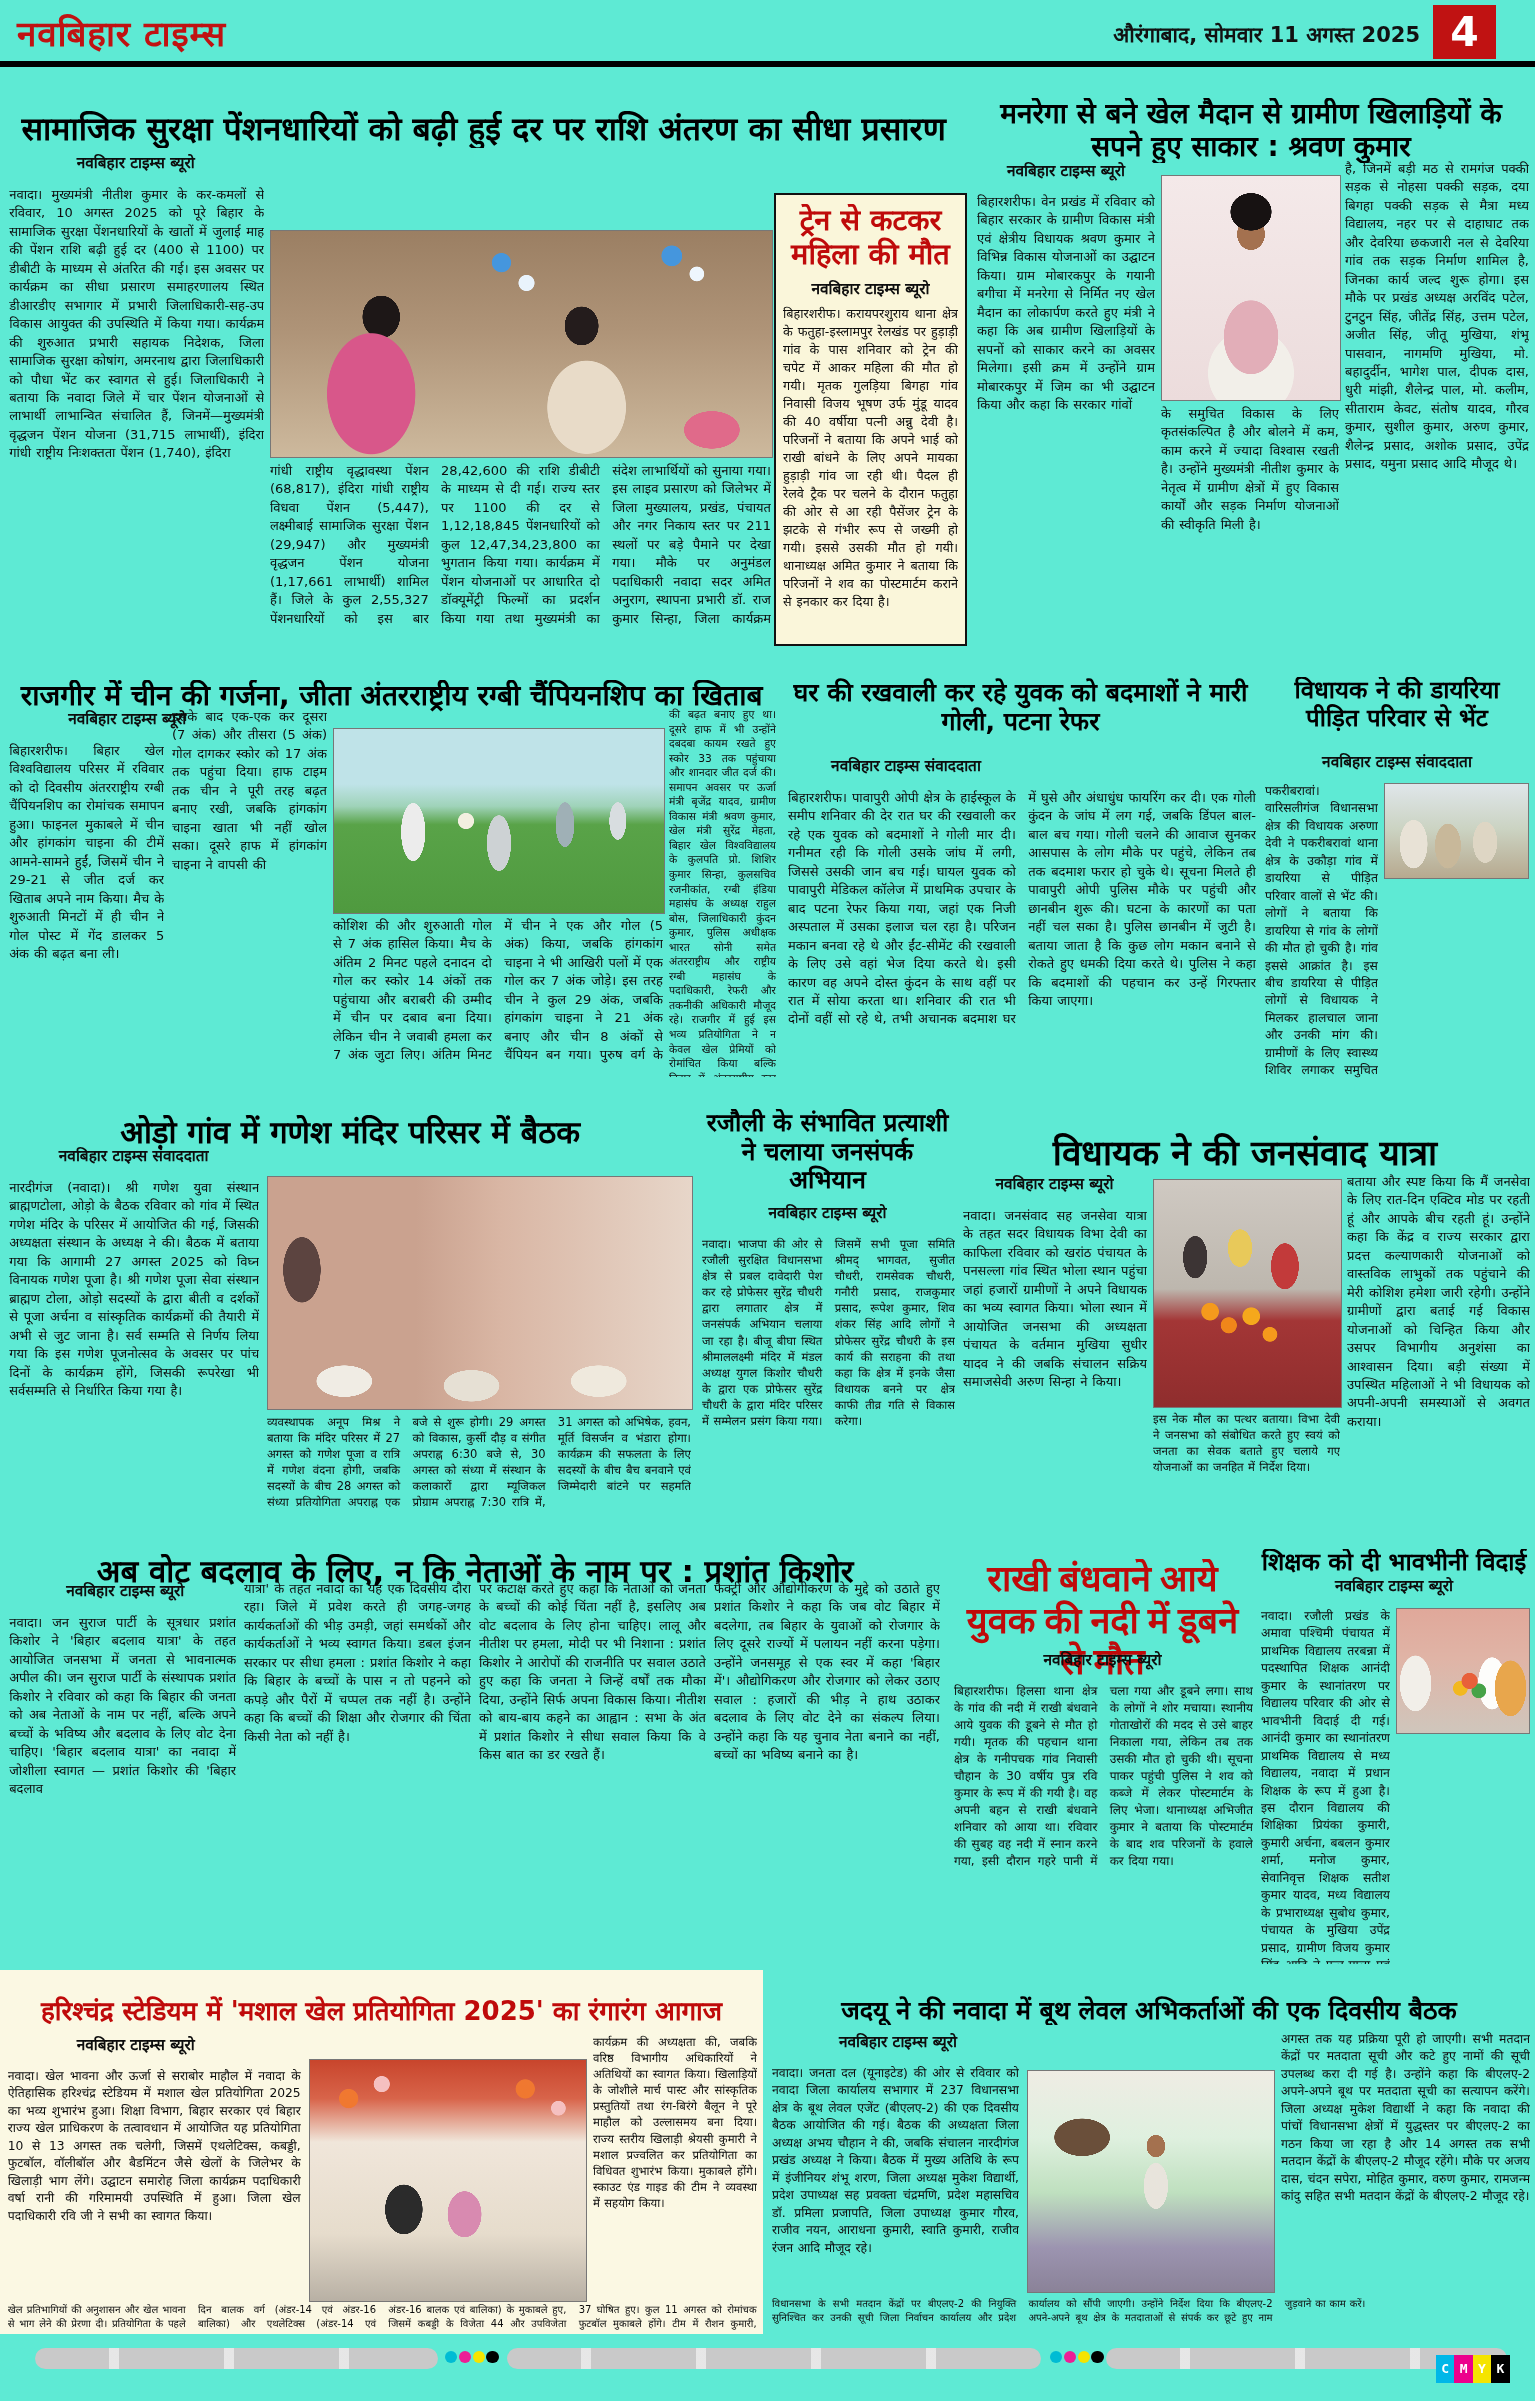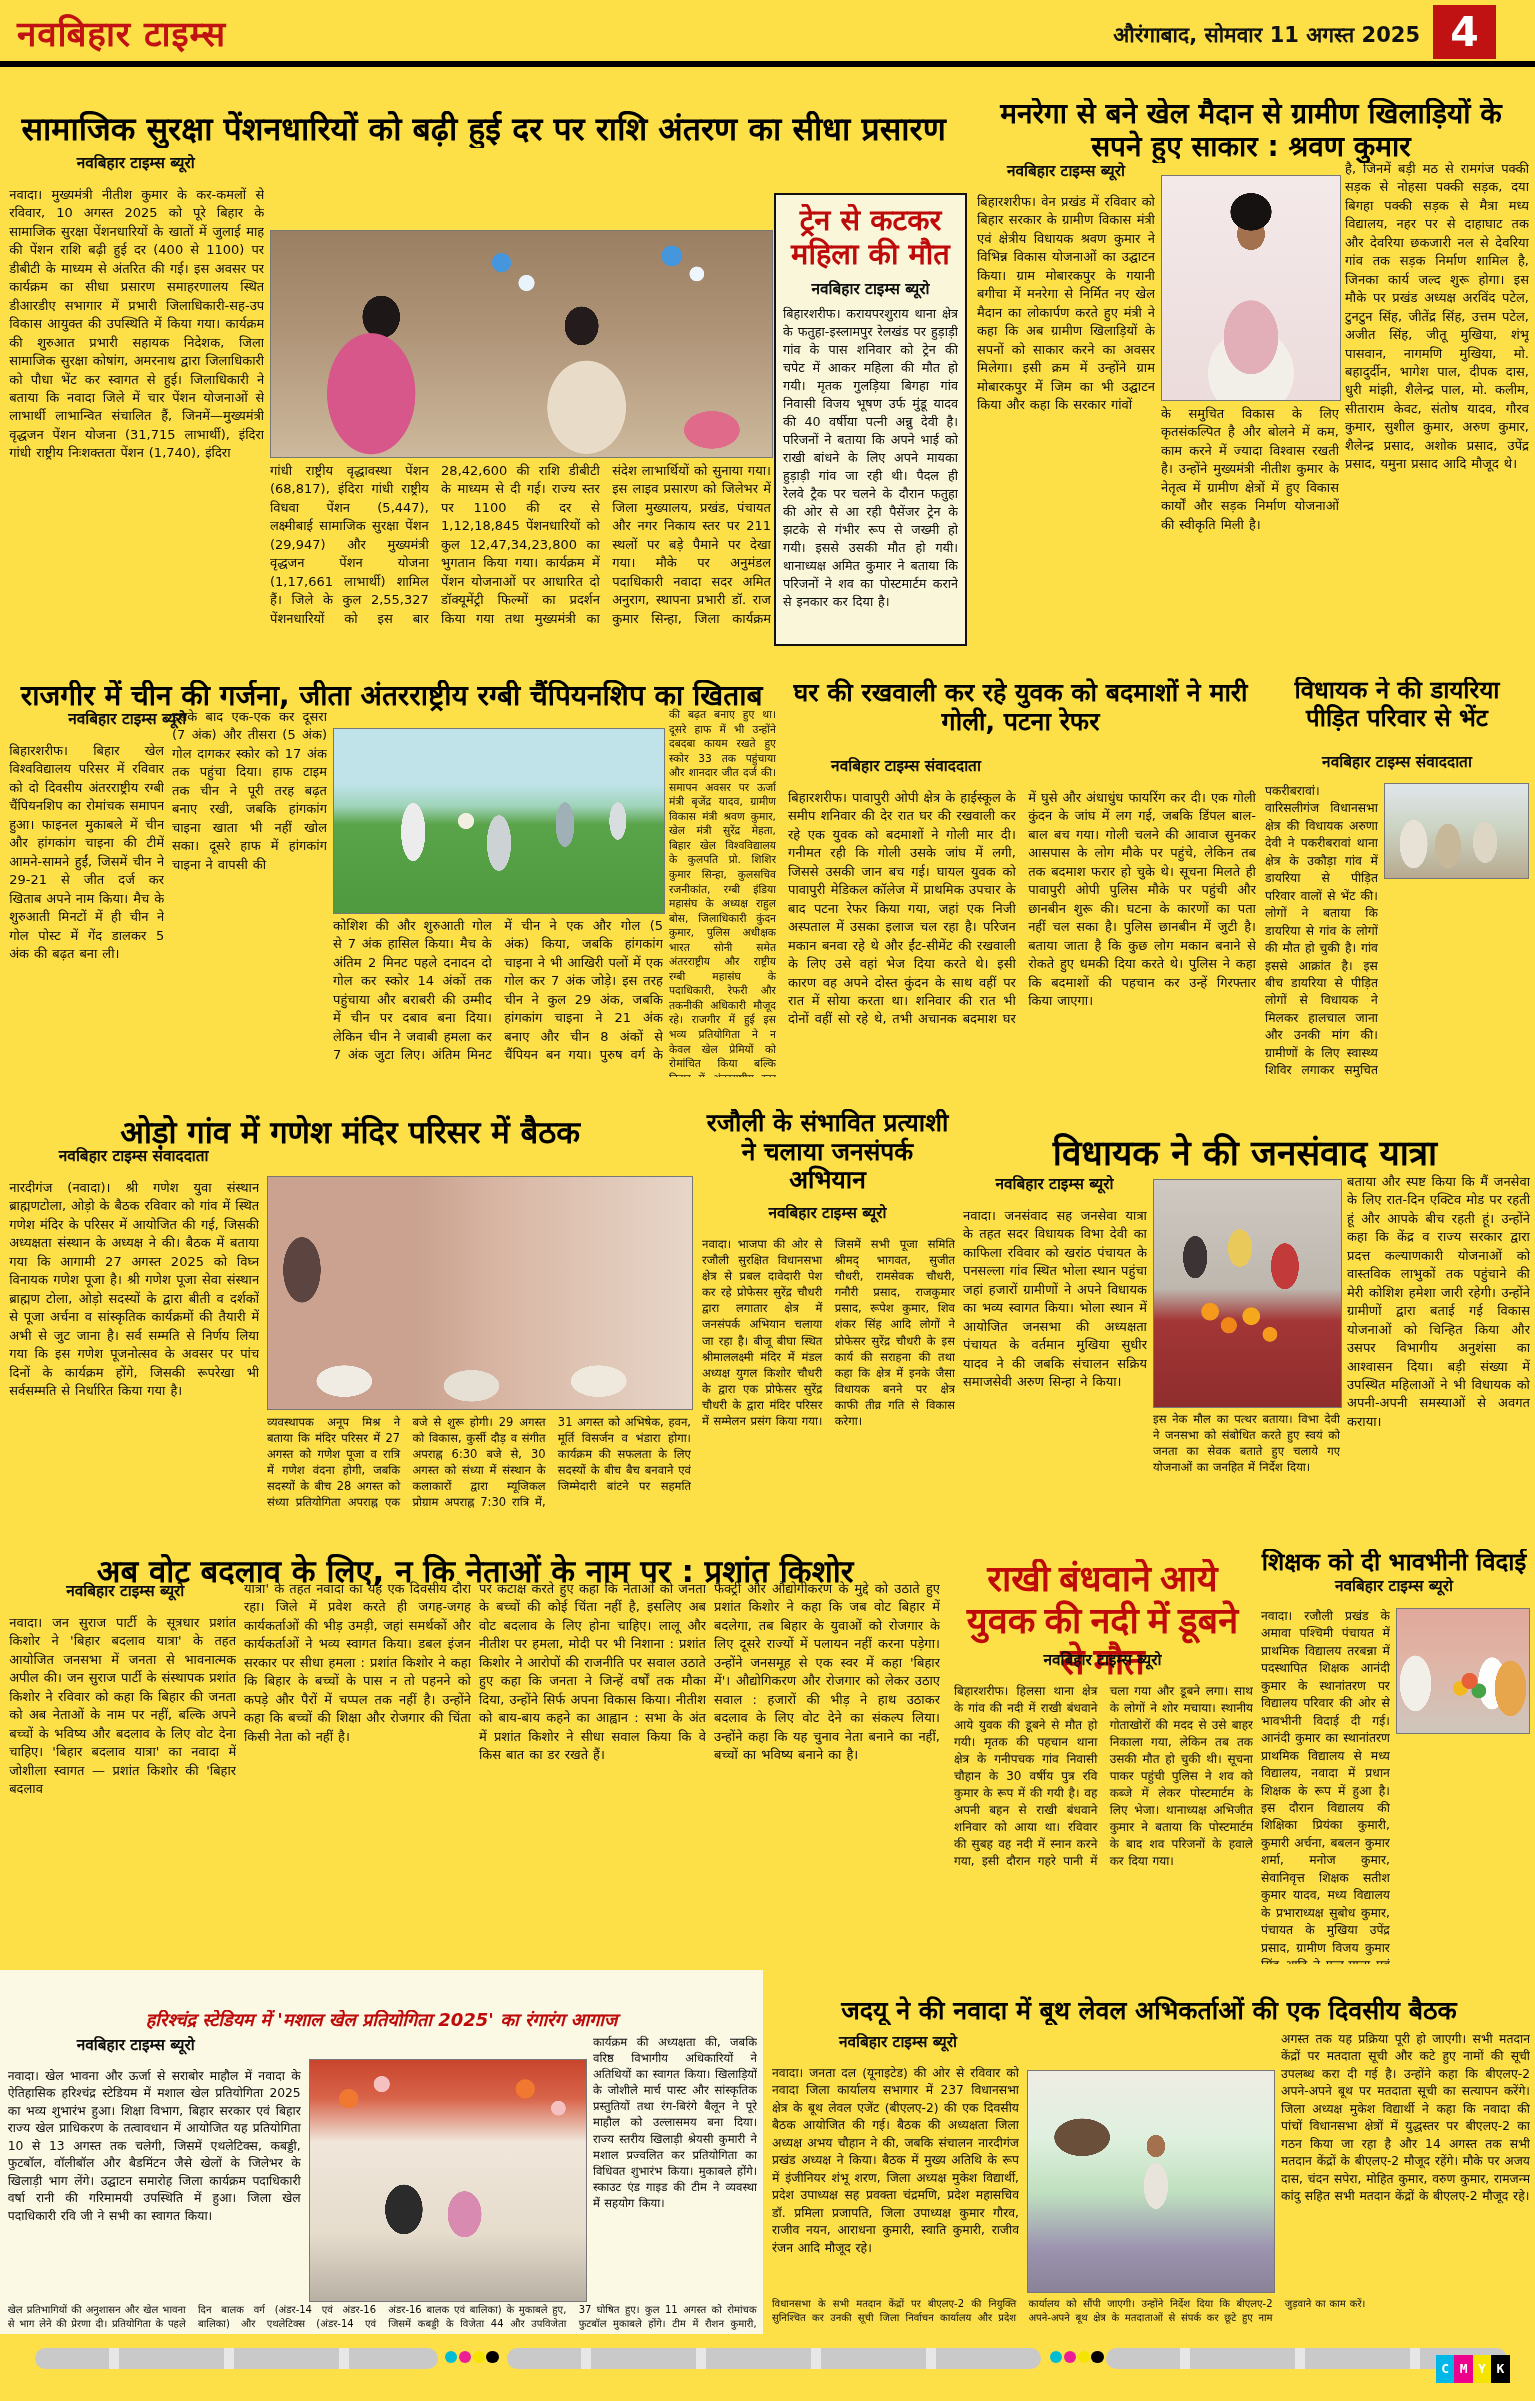--- a/index.html
+++ b/index.html
@@ -1,16 +1,16 @@
 <!DOCTYPE html>
 <html style="font-size:12.3px"><head>
 <meta charset="utf-8">
 <style>
   html,body{margin:0;padding:0;background:#ffffff;}
-  #page{position:relative;width:1535px;height:2401px;background:#fde047;overflow:hidden;
+  #page{position:relative;width:1535px;height:2401px;background:#5eead4;overflow:hidden;
         font-family:"DejaVu Sans",sans-serif;color:#0d0d0d;}
   .abs{position:absolute;}
   
   .masthead{font-size:35px;font-weight:800;color:#c01212;letter-spacing:0.8px;}
   .edition{background:#c01212;color:#fff;font-size:31px;font-weight:800;text-align:center;line-height:49px;}
   .dateline{font-size:21px;font-weight:700;color:#111;text-align:right;}
   .pagenum{background:#c01212;color:#fff;font-size:41px;font-weight:800;text-align:center;line-height:54px;}
   .toprule{background:#000;}
   
   .hl{font-weight:800;text-align:center;color:#000;line-height:1.16;overflow:hidden;}
@@ -199,21 +199,21 @@
   <section>
     <h2 class="abs hl" style="left:1259px;top:1529px;width:270px;font-size:24px;">शिक्षक को दी भावभीनी विदाई</h2>
     <div class="abs by" style="left:1259px;top:1575px;width:270px;"><span>नवबिहार टाइम्स ब्यूरो</span></div>
     <div class="abs" style="left:1261px;top:1608px;width:269px;height:356px;overflow:hidden;">
       <div class="photo ph-bouquet" style="float:right;width:132px;height:124px;margin:0 0 4.6px 6.1px;"></div>
       <div class="txt" style="font-size:12.3px;">नवादा। रजौली प्रखंड के अमावा पश्चिमी पंचायत में प्राथमिक विद्यालय तरबन्ना में पदस्थापित शिक्षक आनंदी कुमार के स्थानांतरण पर विद्यालय परिवार की ओर से भावभीनी विदाई दी गई। आनंदी कुमार का स्थानांतरण प्राथमिक विद्यालय से मध्य विद्यालय, नवादा में प्रधान शिक्षक के रूप में हुआ है। इस दौरान विद्यालय की शिक्षिका प्रियंका कुमारी, कुमारी अर्चना, बबलन कुमार शर्मा, मनोज कुमार, सेवानिवृत्त शिक्षक सतीश कुमार यादव, मध्य विद्यालय के प्रभाराध्यक्ष सुबोध कुमार, पंचायत के मुखिया उपेंद्र प्रसाद, ग्रामीण विजय कुमार सिंह आदि ने फूल-माला एवं उपहार भेंट कर विदाई दी। इस मौके पर शिक्षक के बिछड़ने पर सहयोगी शिक्षक और बच्चे का मन काफी भावुक हो गया। विदाई समारोह काफी मार्मिक दृश्य उत्पन्न कर गया।</div>
     </div>
   </section>
 
   <section class="abs creambg" style="left:0;top:1970px;width:763px;height:364px;">
-    <h2 class="abs hl hl-red" style="left:6.1px;top:25px;width:751px;font-size:18px;font-style:italic;">हरिश्चंद्र स्टेडियम में 'मशाल खेल प्रतियोगिता 2025' का रंगारंग आगाज</h2>
+    <h2 class="abs hl hl-red" style="left:6.1px;top:4px;width:751px;font-size:26px;">हरिश्चंद्र स्टेडियम में 'मशाल खेल प्रतियोगिता 2025' का रंगारंग आगाज</h2>
     <div class="abs by" style="left:9.2px;top:64px;width:253px;"><span>नवबिहार टाइम्स ब्यूरो</span></div>
     <div class="abs txt" style="left:7.7px;top:98px;width:293px;height:227px;font-size:12.3px;">नवादा। खेल भावना और ऊर्जा से सराबोर माहौल में नवादा के ऐतिहासिक हरिश्चंद्र स्टेडियम में मशाल खेल प्रतियोगिता 2025 का भव्य शुभारंभ हुआ। शिक्षा विभाग, बिहार सरकार एवं बिहार राज्य खेल प्राधिकरण के तत्वावधान में आयोजित यह प्रतियोगिता 10 से 13 अगस्त तक चलेगी, जिसमें एथलेटिक्स, कबड्डी, फुटबॉल, वॉलीबॉल और बैडमिंटन जैसे खेलों के जिलेभर के खिलाड़ी भाग लेंगे। उद्घाटन समारोह जिला कार्यक्रम पदाधिकारी वर्षा रानी की गरिमामयी उपस्थिति में हुआ। जिला खेल पदाधिकारी रवि जी ने सभी का स्वागत किया।</div>
     <div class="abs photo ph-stage" style="left:309px;top:89px;width:276px;height:241px;"></div>
     <div class="abs txt small" style="left:593px;top:64px;width:164px;height:266px;">कार्यक्रम की अध्यक्षता की, जबकि वरिष्ठ विभागीय अधिकारियों ने अतिथियों का स्वागत किया। खिलाड़ियों के जोशीले मार्च पास्ट और सांस्कृतिक प्रस्तुतियों तथा रंग-बिरंगे बैलून ने पूरे माहौल को उल्लासमय बना दिया। राज्य स्तरीय खिलाड़ी श्रेयसी कुमारी ने मशाल प्रज्वलित कर प्रतियोगिता का विधिवत शुभारंभ किया। मुकाबले होंगे। स्काउट एंड गाइड की टीम ने व्यवस्था में सहयोग किया।</div>
     <div class="abs txt c4 tiny" style="left:7.7px;top:333px;width:749px;height:28px;">खेल प्रतिभागियों की अनुशासन और खेल भावना से भाग लेने की प्रेरणा दी। प्रतियोगिता के पहले दिन बालक वर्ग (अंडर-14 एवं अंडर-16 बालिका) और एथलेटिक्स (अंडर-14 एवं अंडर-16 बालक एवं बालिका) के मुकाबले हुए, जिसमें कबड्डी के विजेता 44 और उपविजेता 37 घोषित हुए। कुल 11 अगस्त को रोमांचक फुटबॉल मुकाबले होंगे। टीम में रौशन कुमारी, स्वाति कुमारी, राजेश कुमार, रीना रंजन, मनोरंजन कुमार एवं संतोष कुमार शामिल हैं।</div>
   </section>
 
   <section>
     <h2 class="abs hl" style="left:769px;top:1975px;width:760px;font-size:25px;white-space:nowrap;">जदयू ने की नवादा में बूथ लेवल अभिकर्ताओं की एक दिवसीय बैठक</h2>
     <div class="abs by" style="left:775px;top:2031px;width:246px;"><span>नवबिहार टाइम्स ब्यूरो</span></div>

